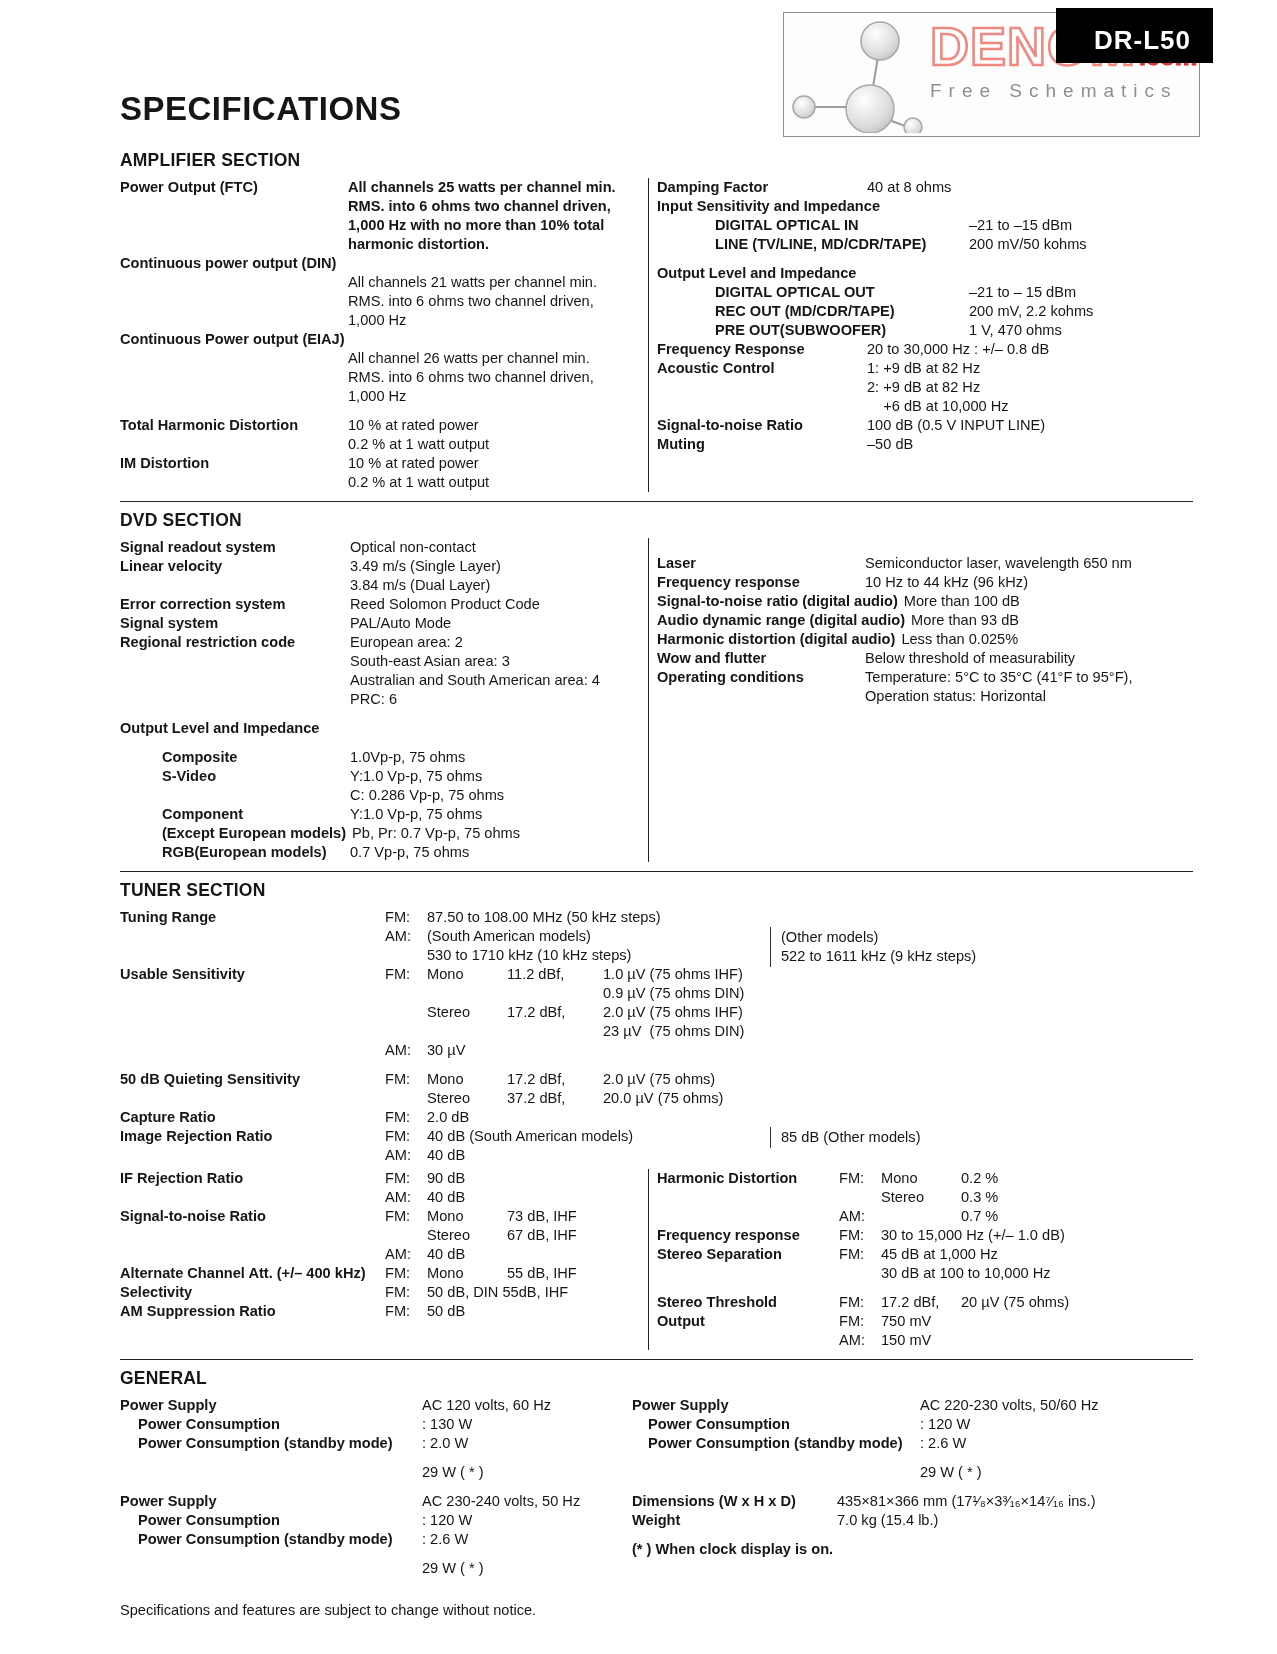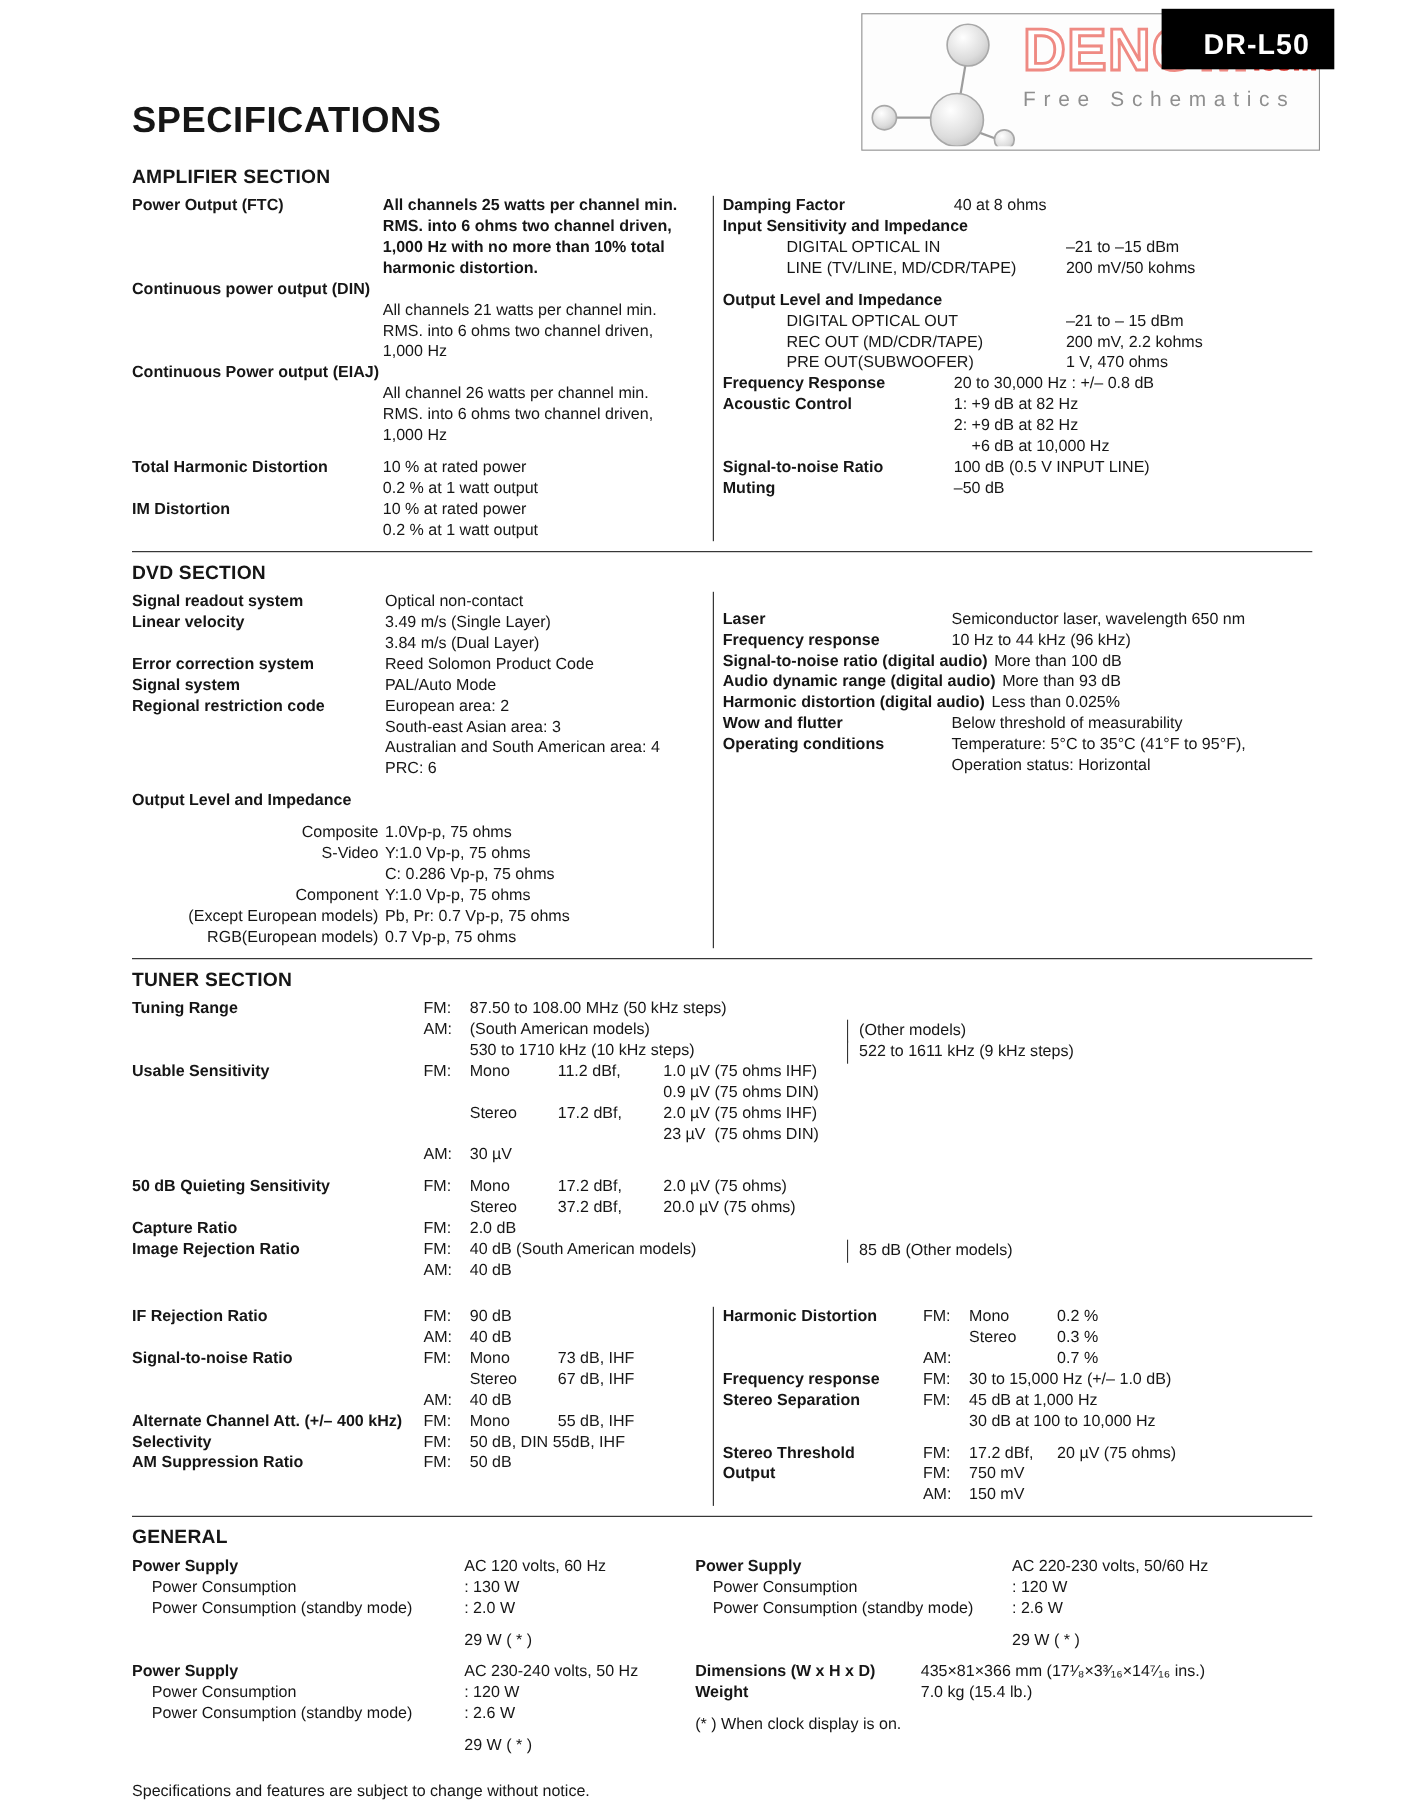--- a/index.html
+++ b/index.html
@@ -18,42 +18,42 @@
                padding:17px 22px 7px 38px;letter-spacing:1px;z-index:3;}
   
   main{padding:150px 84px 30px 120px;}
   .rule{border:none;border-top:1.6px solid #222;margin:9px 0 8px;}
   section h2{margin:0 0 7px;font-size:17.5px;letter-spacing:.2px;}
   .cols{display:flex;align-items:stretch;}
   .col-left{flex:0 0 528px;max-width:528px;}
   .col-right{flex:1 1 auto;border-left:1.4px solid #222;padding-left:8px;min-width:0;}
   .cols.noline .col-left{flex-basis:512px;max-width:512px;}
   .cols.noline .col-right{border-left:none;padding-left:0;}
-  .tun-cols{margin-top:23px;}
+  .tun-cols{margin-top:4px;}
   
   .row{display:flex;align-items:flex-start;font-size:14.6px;line-height:19px;}
   .row.gap{margin-top:10px;}
   .row.stack{display:block;}
   .label{font-weight:700;flex:0 0 auto;padding-right:6px;box-sizing:border-box;}
-  .label.plain{font-weight:400;}
+  .label.plain{font-weight:700;}
   .values{flex:1 1 auto;min-width:0;}
   .vline{position:relative;min-height:19px;white-space:pre-wrap;}
   .col{display:inline-block;vertical-align:top;}
   .c0{min-width:42px;}.c1{min-width:80px;}.c2{min-width:96px;}
   .boldval{font-weight:700;}
   .aside{position:absolute;left:385px;top:0;border-left:1.3px solid #333;padding:1px 0 1px 10px;white-space:nowrap;}
   
   .sec-amp-left .label{min-width:228px;}
   .sec-amp-left .stack .values{margin-left:228px;}
   .sec-amp-right .label{min-width:210px;}
   .sec-amp-right .ind1{padding-left:58px;}
   .sec-amp-right .ind1 .label{min-width:254px;}
   .sec-dvd-left .label{min-width:230px;}
   .sec-dvd-left .ind1{padding-left:42px;}
-  .sec-dvd-left .ind1 .label{min-width:188px;text-align:right;}
+  .sec-dvd-left .ind1 .label{min-width:188px;}
   .sec-dvd-right{padding-top:16px;}
   .sec-dvd-right .label{min-width:208px;}
   .sec-tun-top .label,.sec-tun-left .label{min-width:265px;}
   .sec-tun-right .label{min-width:182px;}
   .sec-gen-left .label{min-width:302px;}
   .sec-gen-left .ind1{padding-left:18px;}
   .sec-gen-left .ind1 .label{min-width:284px;}
   .sec-gen-right .label{min-width:288px;}
   .sec-gen-right .ind1{padding-left:16px;}
   .sec-gen-right .ind1 .label{min-width:272px;}

